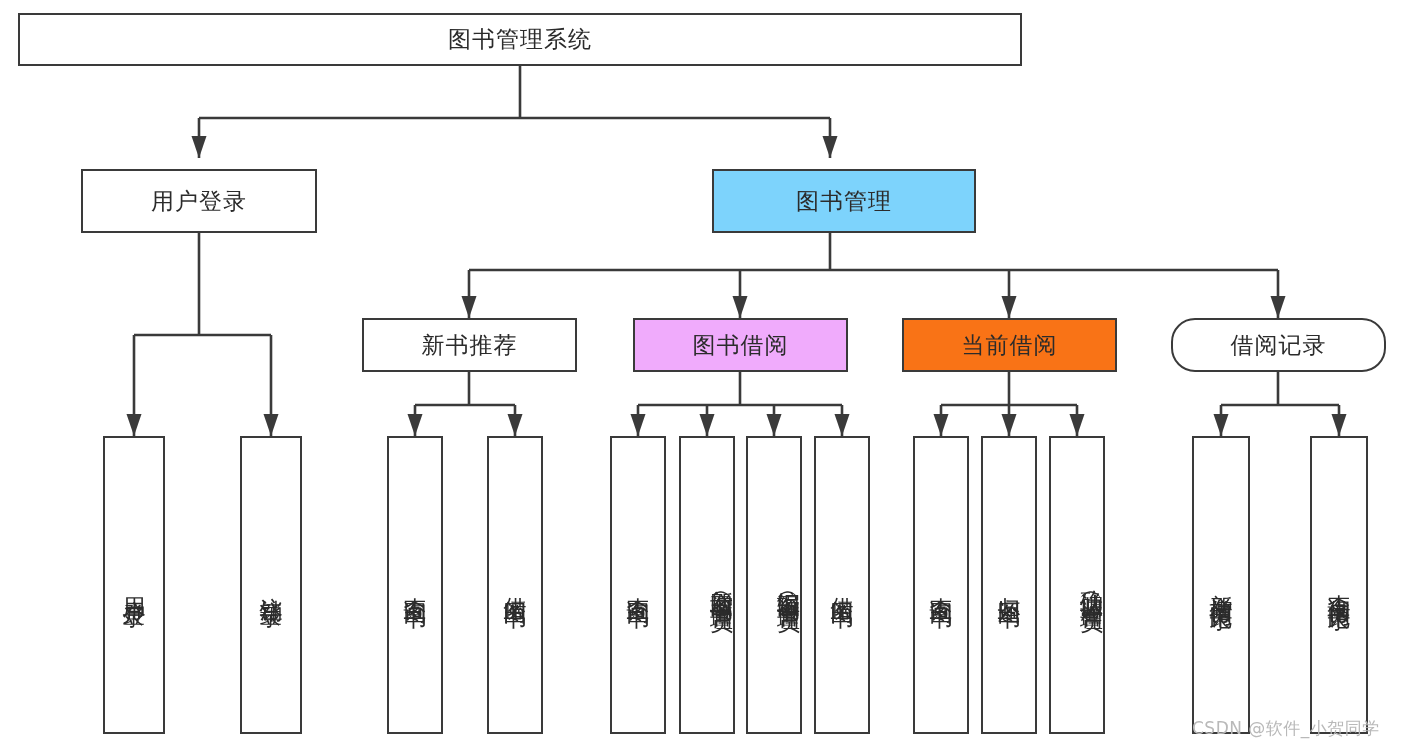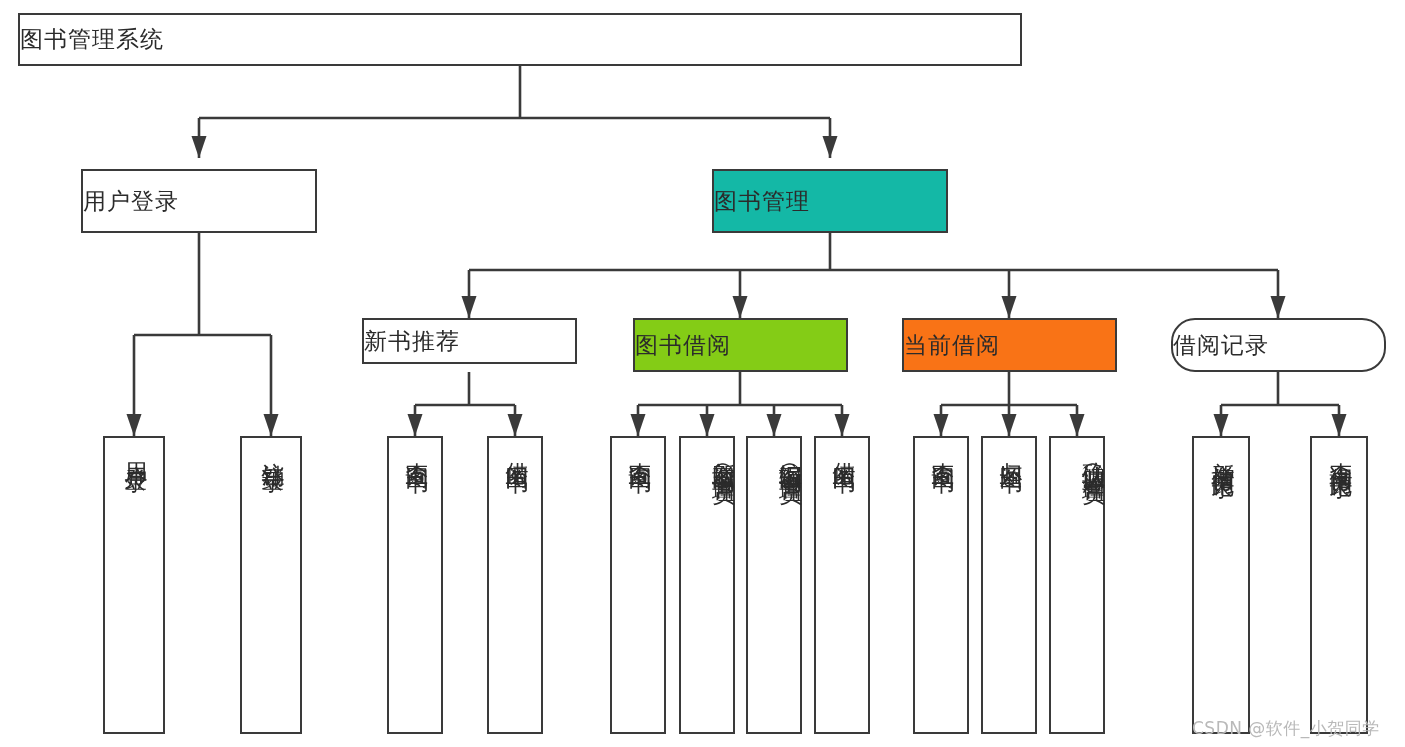--- a/index.html
+++ b/index.html
@@ -25,23 +25,22 @@
     height: 747px;
     pointer-events: none;
   }
   .node {
     position: absolute;
     box-sizing: border-box;
     background: #ffffff;
     border: 2px solid #3a3a3a;
     display: flex;
     align-items: center;
-    justify-content: flex-start;
+    justify-content: center;
     color: #2b2b2b;
-    font-family: Liberation Mono, monospace;
   }
   .node.horiz {
     font-size: 23px;
     letter-spacing: 1px;
   }
   .node.vert {
     writing-mode: vertical-rl;
     text-orientation: upright;
     font-size: 23px;
     letter-spacing: 3px;
@@ -134,33 +133,33 @@
       </div>
       <div class="node horiz" style="left: 81px; top: 169px; width: 236px; height: 64px; border-color: rgb(58, 58, 58); background: rgb(255, 255, 255); color: rgb(43, 43, 43);">
         <span class="node-label">用户登录</span>
       </div>
       <div class="node vert" style="left: 103px; top: 436px; width: 62px; height: 298px; border-color: rgb(58, 58, 58); background: rgb(255, 255, 255); color: rgb(43, 43, 43);">
         <span class="node-label">用户登录</span>
       </div>
       <div class="node vert" style="left: 240px; top: 436px; width: 62px; height: 298px; border-color: rgb(58, 58, 58); background: rgb(255, 255, 255); color: rgb(43, 43, 43);">
         <span class="node-label">注销登录</span>
       </div>
-      <div class="node horiz" style="left: 712px; top: 169px; width: 236px; height: 64px; border-color: rgb(58, 58, 58); background: #14b8a6; color: rgb(43, 43, 43);">
+      <div class="node horiz" style="left: 712px; top: 169px; width: 264px; height: 64px; border-color: rgb(58, 58, 58); background: #7dd3fc; color: rgb(43, 43, 43);">
         <span class="node-label">图书管理</span>
       </div>
-      <div class="node horiz" style="left: 362px; top: 318px; width: 215px; height: 46px; border-color: rgb(58, 58, 58); background: rgb(255, 255, 255); color: rgb(43, 43, 43);">
+      <div class="node horiz" style="left: 362px; top: 318px; width: 215px; height: 54px; border-color: rgb(58, 58, 58); background: rgb(255, 255, 255); color: rgb(43, 43, 43);">
         <span class="node-label">新书推荐</span>
       </div>
       <div class="node vert" style="left: 387px; top: 436px; width: 56px; height: 298px; border-color: rgb(58, 58, 58); background: rgb(255, 255, 255); color: rgb(43, 43, 43);">
         <span class="node-label">查询图书</span>
       </div>
       <div class="node vert" style="left: 487px; top: 436px; width: 56px; height: 298px; border-color: rgb(58, 58, 58); background: rgb(255, 255, 255); color: rgb(43, 43, 43);">
         <span class="node-label">借阅图书</span>
       </div>
-      <div class="node horiz" style="left: 633px; top: 318px; width: 215px; height: 54px; border-color: rgb(58, 58, 58); background: #84cc16; color: rgb(43, 43, 43);">
+      <div class="node horiz" style="left: 633px; top: 318px; width: 215px; height: 54px; border-color: rgb(58, 58, 58); background: #f0abfc; color: rgb(43, 43, 43);">
         <span class="node-label">图书借阅</span>
       </div>
       <div class="node vert" style="left: 610px; top: 436px; width: 56px; height: 298px; border-color: rgb(58, 58, 58); background: rgb(255, 255, 255); color: rgb(43, 43, 43);">
         <span class="node-label">查询图书</span>
       </div>
       <div class="node vert top" style="left: 679px; top: 436px; width: 56px; height: 298px; border-color: rgb(58, 58, 58); background: rgb(255, 255, 255); color: rgb(43, 43, 43);">
         <span class="node-label">新增图书（管理员）</span>
       </div>
       <div class="node vert top" style="left: 746px; top: 436px; width: 56px; height: 298px; border-color: rgb(58, 58, 58); background: rgb(255, 255, 255); color: rgb(43, 43, 43);">
         <span class="node-label">编辑图书（管理员）</span>

